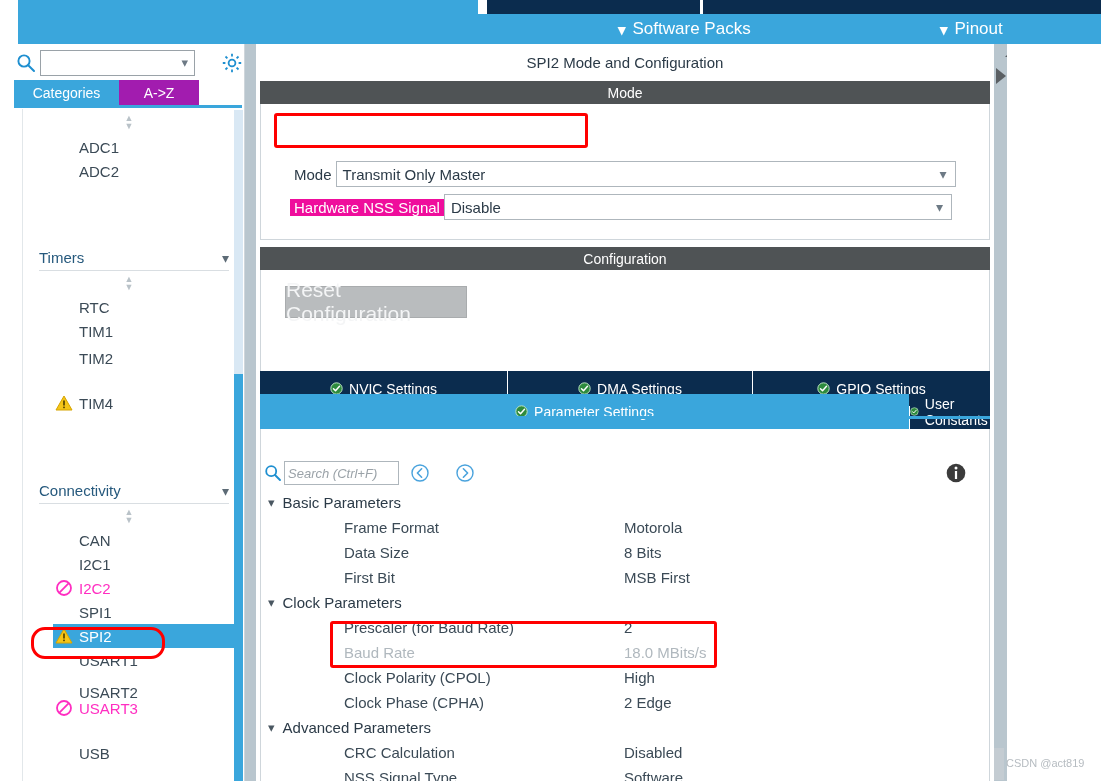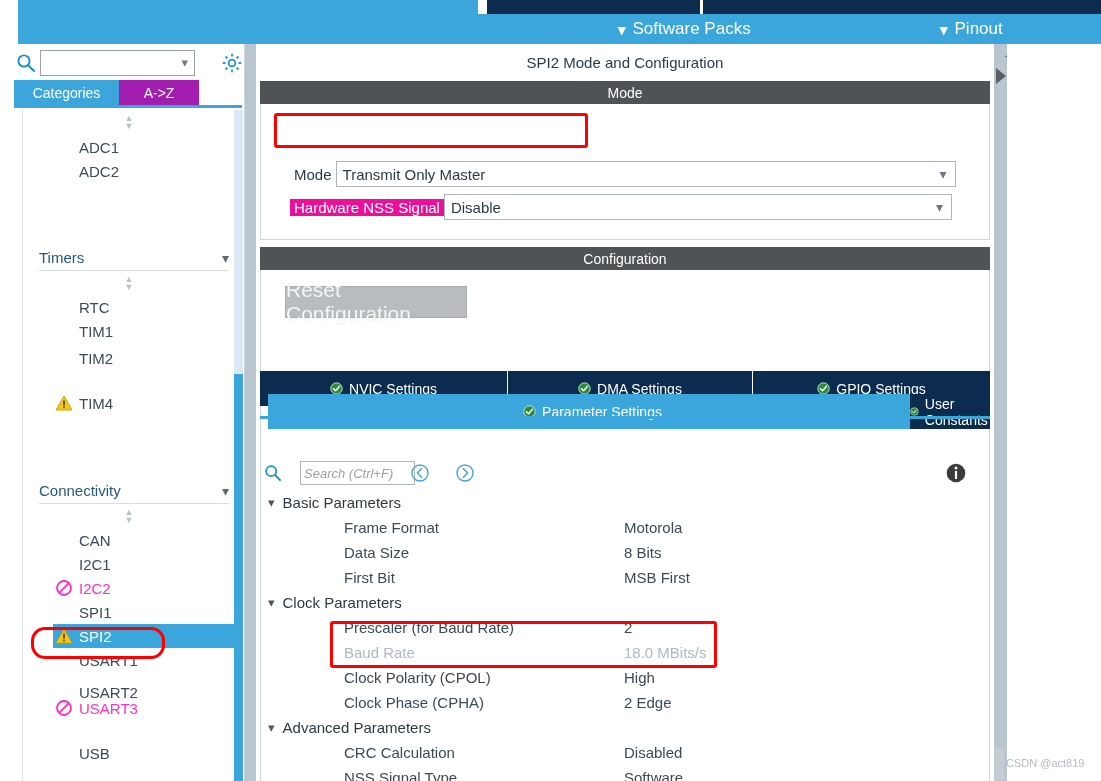--- a/index.html
+++ b/index.html
@@ -176,40 +176,40 @@
     font-size:21px; display:flex; align-items:center; justify-content:center;
   }
   .stab {
     position:absolute; height:35px; display:flex; align-items:center; justify-content:center;
     font-size:14px; color:#ffffff; background:#0b2c4e; gap:6px;
   }
   .stab.active { background:#3aa6dc; }
   #stab-nvic { left:4px;   top:327px; width:247px; }
   #stab-dma  { left:252px; top:327px; width:244px; }
   #stab-gpio { left:497px; top:327px; width:237px; }
-  #stab-param{ left:12px;   top:350px; width:649px; }
+  #stab-param{ left:4px;   top:350px; width:649px; }
   #stab-user { left:654px; top:350px; width:80px; }
   #stab-param { width:649px; }
   #stab-user  { left:654px; width:80px; }
   .stabs-underline {
     position:absolute; left:4px; top:372px; width:730px; height:3px; background:#3aa6dc;
   }
   .configure-note {
     position:absolute; left:4px; top:386px; width:730px; height:22px;
     border:1px solid #c6ced4; background:#ffffff;
     display:flex; align-items:center; padding-left:4px; font-size:14px; color:#2b3a47;
   }
   .search-params-row {
     position:absolute; left:4px; top:414px; width:730px; height:32px;
   }
   .sp-icon { position:absolute; left:4px; top:6px; width:18px; height:18px; }
   .sp-input {
     position:absolute; left:24px; top:3px; width:115px; height:24px;
     border:1px solid #aeb6bc; background:#ffffff; font-size:13px;
-    color:#2b3a47; padding:0 3px; font-style:italic;margin-left:16px;
+    color:#2b3a47; padding:0 3px; font-style:italic;
   }
   .sp-input::placeholder { color:#9aa2a8; font-style:italic; }
   .nav-circle { position:absolute; top:5px; width:20px; height:20px; }
   #nav-prev { left:150px; }
   #nav-next { left:195px; }
   .info-icon { position:absolute; left:685px; top:4px; width:22px; height:22px; }
 
   
   .ptree { position:absolute; left:4px; top:446px; width:730px; height:330px; }
   .p-group {

